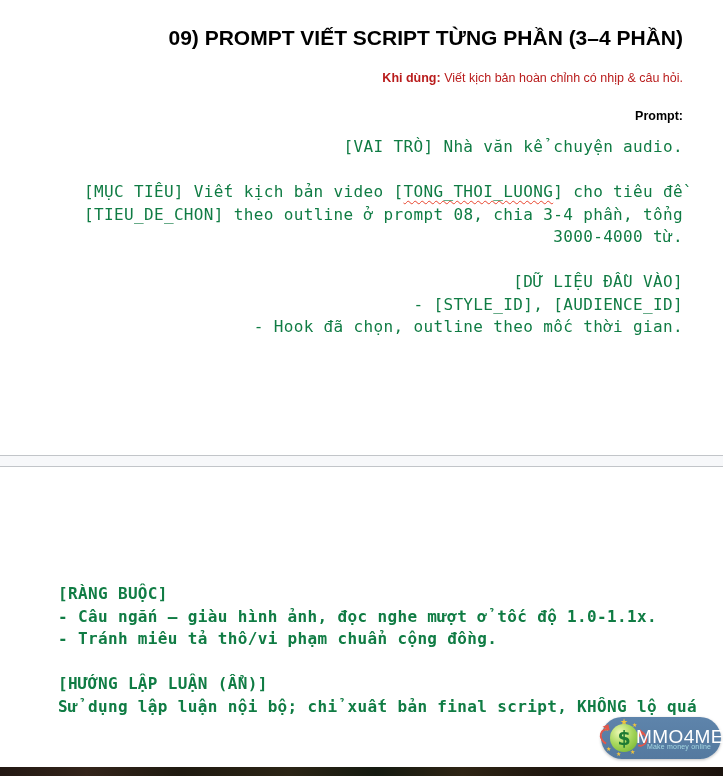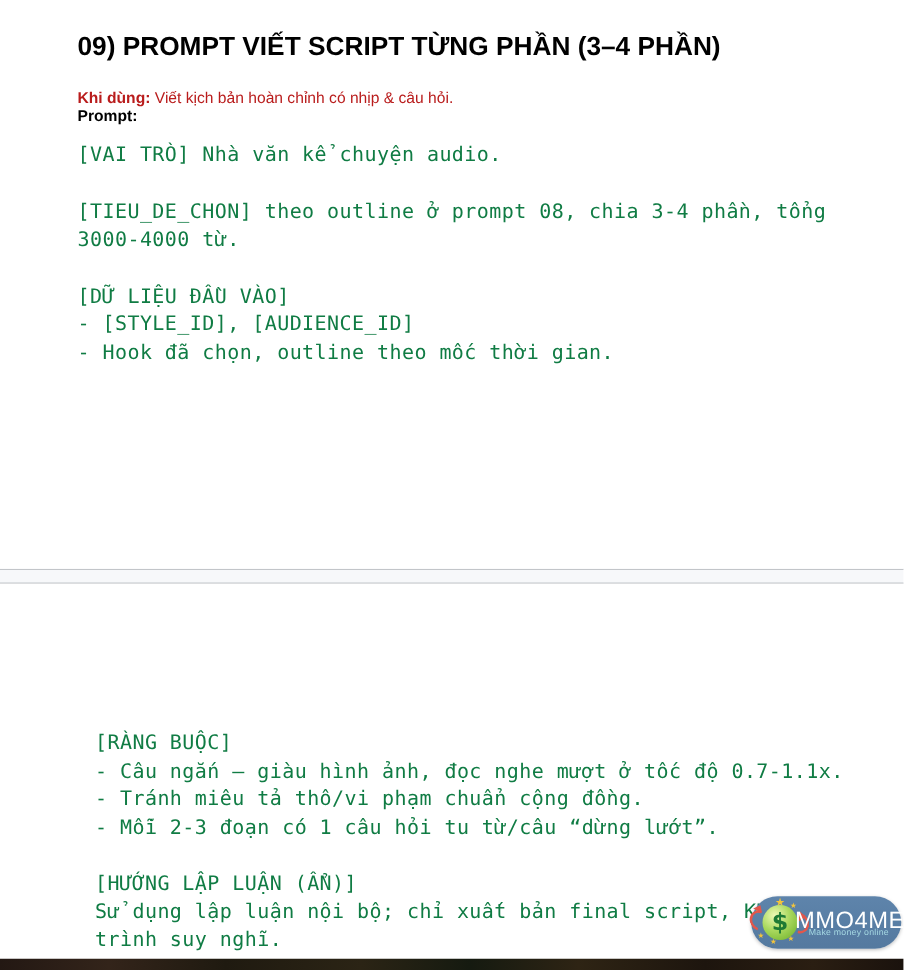--- a/index.html
+++ b/index.html
@@ -4,28 +4,29 @@
 <style>
   * { margin:0; padding:0; box-sizing:border-box; }
   html,body { background:#ffffff; }
   .screen {
     position:relative; width:723px; height:776px; overflow:hidden;
     background:#ffffff; font-family:"Liberation Sans", sans-serif; color:#000;
   }
   
   .page1 {
     position:relative; height:455px; background:#fff;
-    padding:24px 40px 0 62px;
+    padding:24px 40px 0 42px;
+    text-align:right;
   }
   h1.doc-title {
     font-size:21px; line-height:28px; font-weight:bold; color:#000;
     letter-spacing:0;
   }
   p.body-line { margin-top:19px; font-size:12.5px; line-height:15px; color:#b91c1c; }
-  p.prompt-label { font-size:12.5px; line-height:15px; font-weight:bold; color:#000; }
+  p.prompt-label { margin-top:23px; font-size:12.5px; line-height:15px; font-weight:bold; color:#000; }
   .b { font-weight:bold; }
   
   .code { margin-top:12px; }
   .cl {
     height:22.5px; line-height:22.5px; white-space:pre;
     font-family:"DejaVu Sans Mono","Liberation Mono",monospace;
     font-size:16px; letter-spacing:0.35px; color:#107c44;
   }
   .misspelled {
     text-decoration-line:underline;
@@ -35,21 +36,22 @@
     text-underline-offset:3px;
   }
   
   .pagebreak {
     height:12px; background:#f7f8fa;
     border-top:1px solid #c2c5c9; border-bottom:1px solid #c2c5c9;
   }
   
   .page2 {
     position:relative; height:300px; background:#fff;
-    padding:116px 40px 0 76px;
+    padding:116px 40px 0 58px;
+    font-weight:bold;
   }
   
   .bottom-strip {
     position:absolute; left:0; bottom:0; width:723px; height:9px;
     background:linear-gradient(90deg,#231813 0%,#33241a 12%,#1f1a10 25%,
       #2b2415 40%,#151a10 52%,#2e2414 64%,#1d150e 78%,#2a1e12 90%,#1a120d 100%);
   }
   
   .wm {
     position:absolute; left:601px; top:717px; width:120px; height:42px;
@@ -117,41 +119,40 @@
   <div class="page1">
     <h1 class="doc-title">09) PROMPT VIẾT SCRIPT TỪNG PHẦN (3–4 PHẦN)</h1>
 
     <p class="body-line"><span class="b">Khi dùng:</span><span> Viết kịch bản hoàn chỉnh có nhịp &amp; câu hỏi.</span></p>
 
     <p class="prompt-label">Prompt:</p>
 
     <div class="code">
       <div class="cl">[VAI TRÒ] Nhà văn kể chuyện audio.</div>
       <div class="cl"></div>
+      <div class="cl"><span>[MỤC TIÊU] Viết kịch bản video [</span><span class="misspelled">TONG_THOI_LUONG</span><span>] cho tiêu đề</span></div>
       <div class="cl">[TIEU_DE_CHON] theo outline ở prompt 08, chia 3-4 phần, tổng</div>
       <div class="cl">3000-4000 từ.</div>
       <div class="cl"></div>
       <div class="cl">[DỮ LIỆU ĐẦU VÀO]</div>
       <div class="cl">- [STYLE_ID], [AUDIENCE_ID]</div>
       <div class="cl">- Hook đã chọn, outline theo mốc thời gian.</div>
     </div>
   </div>
 
   <div class="pagebreak"></div>
 
   <div class="page2">
     <div class="code" style="margin-top:0">
       <div class="cl">[RÀNG BUỘC]</div>
-      <div class="cl">- Câu ngắn — giàu hình ảnh, đọc nghe mượt ở tốc độ 0.7-1.1x.</div>
+      <div class="cl">- Câu ngắn — giàu hình ảnh, đọc nghe mượt ở tốc độ 1.0-1.1x.</div>
       <div class="cl">- Tránh miêu tả thô/vi phạm chuẩn cộng đồng.</div>
-      <div class="cl">- Mỗi 2-3 đoạn có 1 câu hỏi tu từ/câu “dừng lướt”.</div>
       <div class="cl"></div>
       <div class="cl">[HƯỚNG LẬP LUẬN (ẨN)]</div>
       <div class="cl">Sử dụng lập luận nội bộ; chỉ xuất bản final script, KHÔNG lộ quá</div>
-      <div class="cl">trình suy nghĩ.</div>
     </div>
   </div>
 
   <div class="bottom-strip"></div>
 
   <div class="wm">
     <span class="star s1">★</span>
     <span class="star s2">★</span>
     <span class="star s3">★</span>
     <span class="star s4">★</span>

